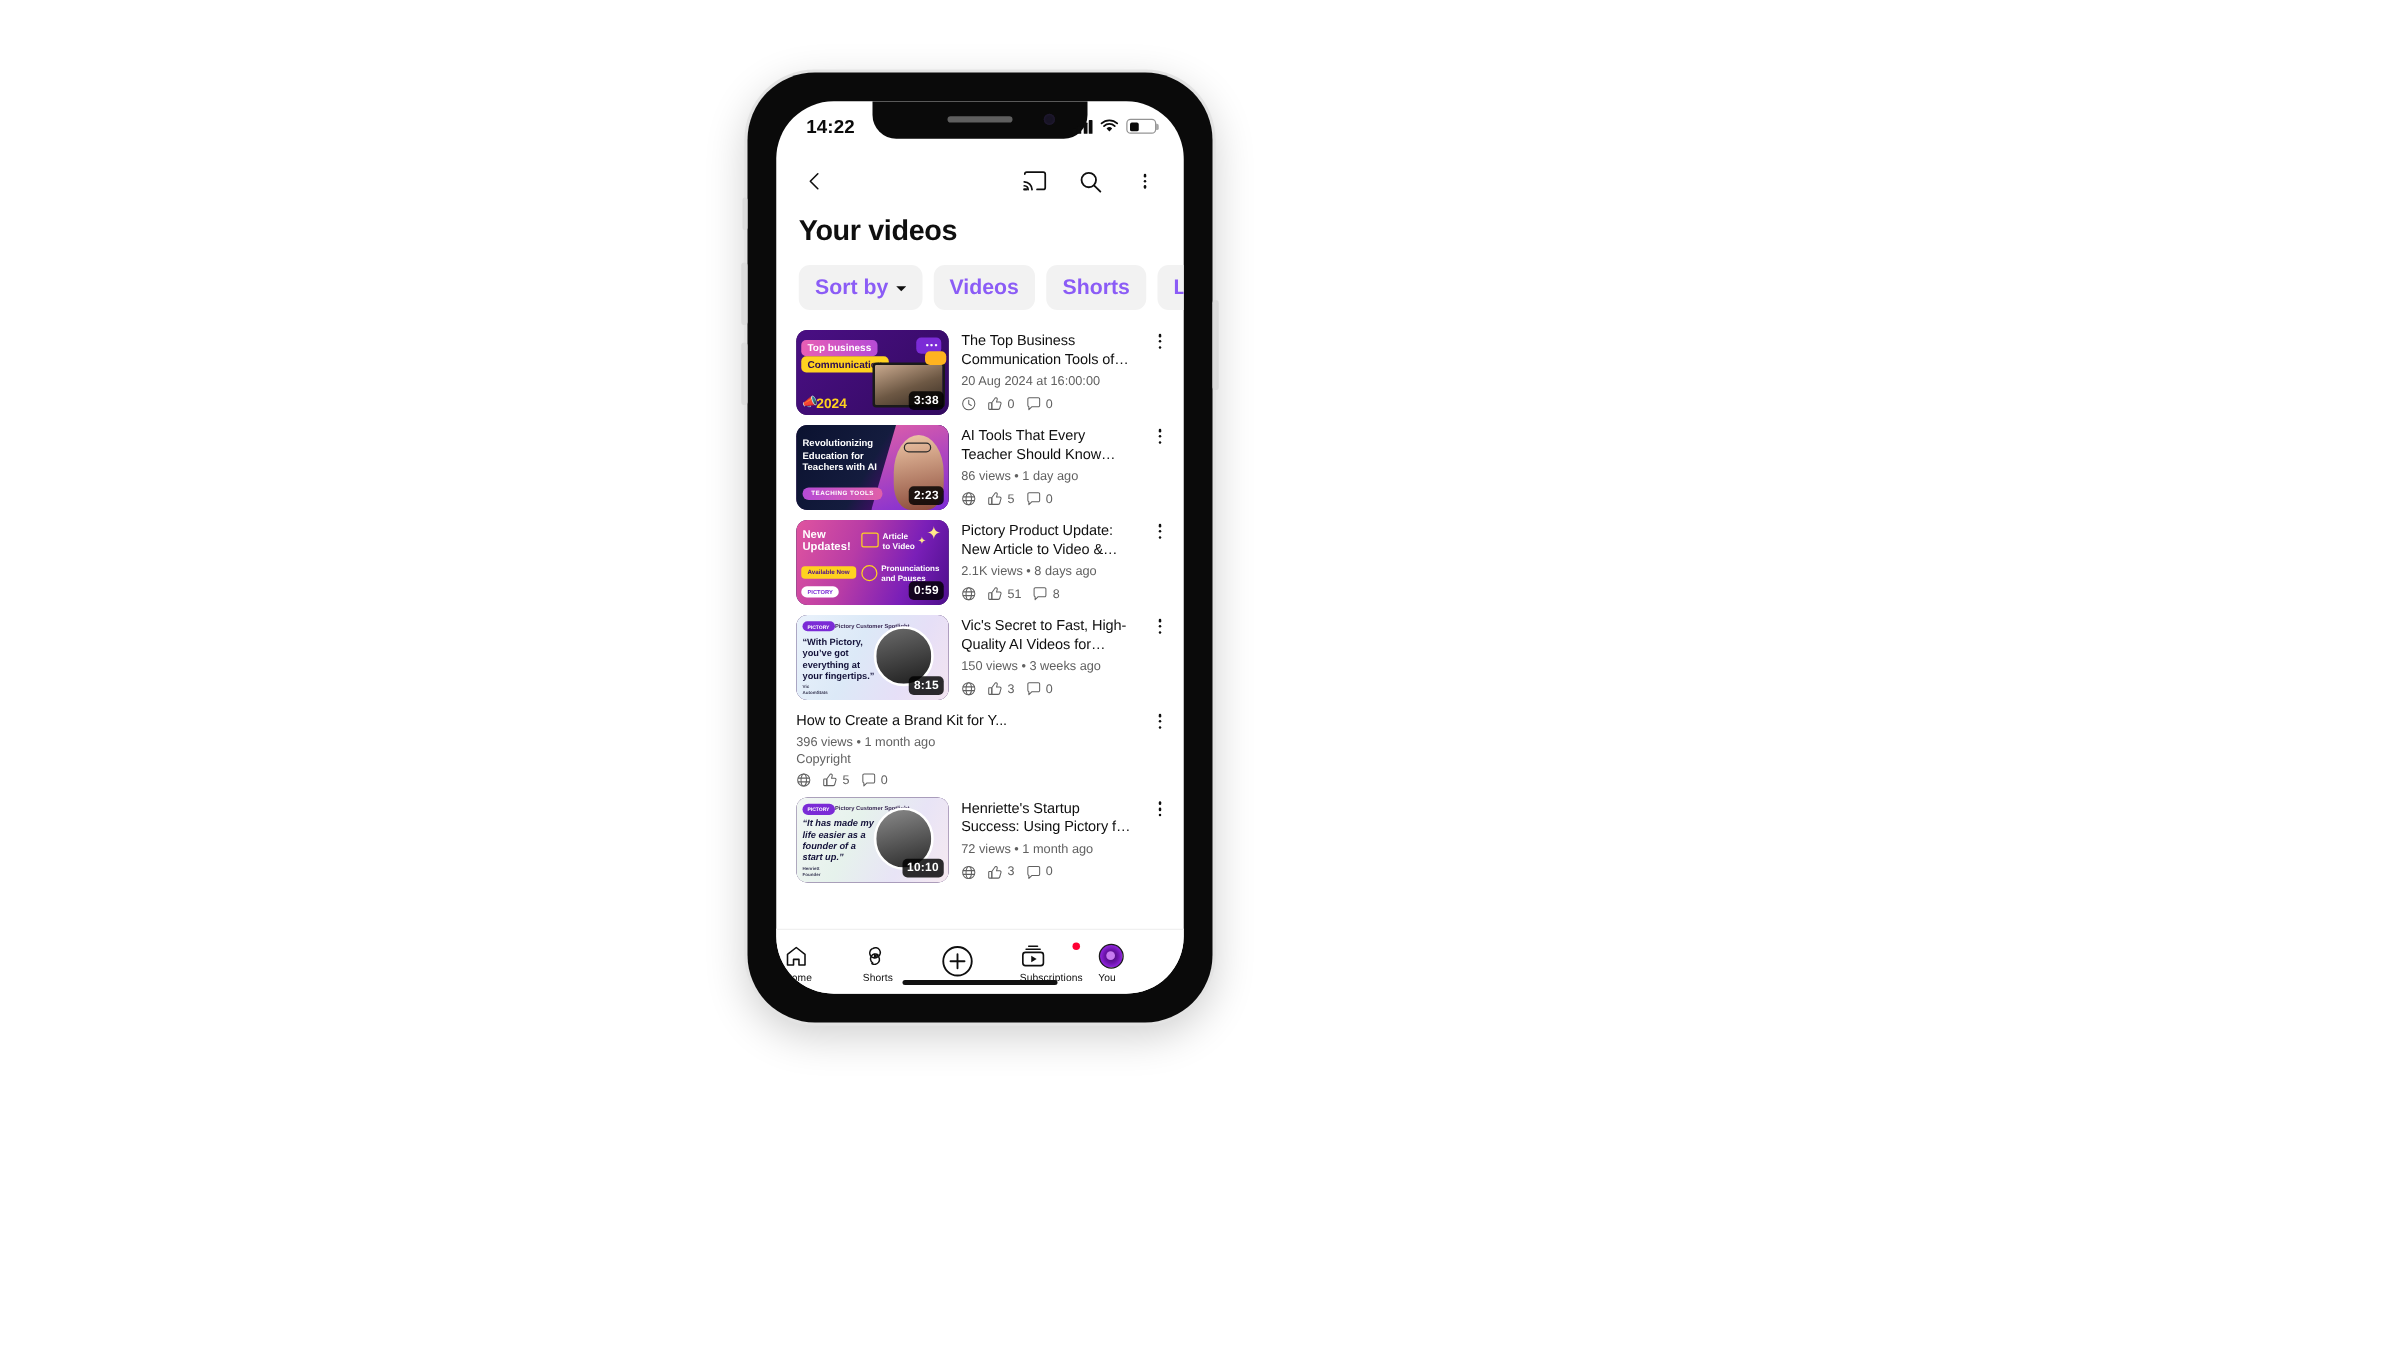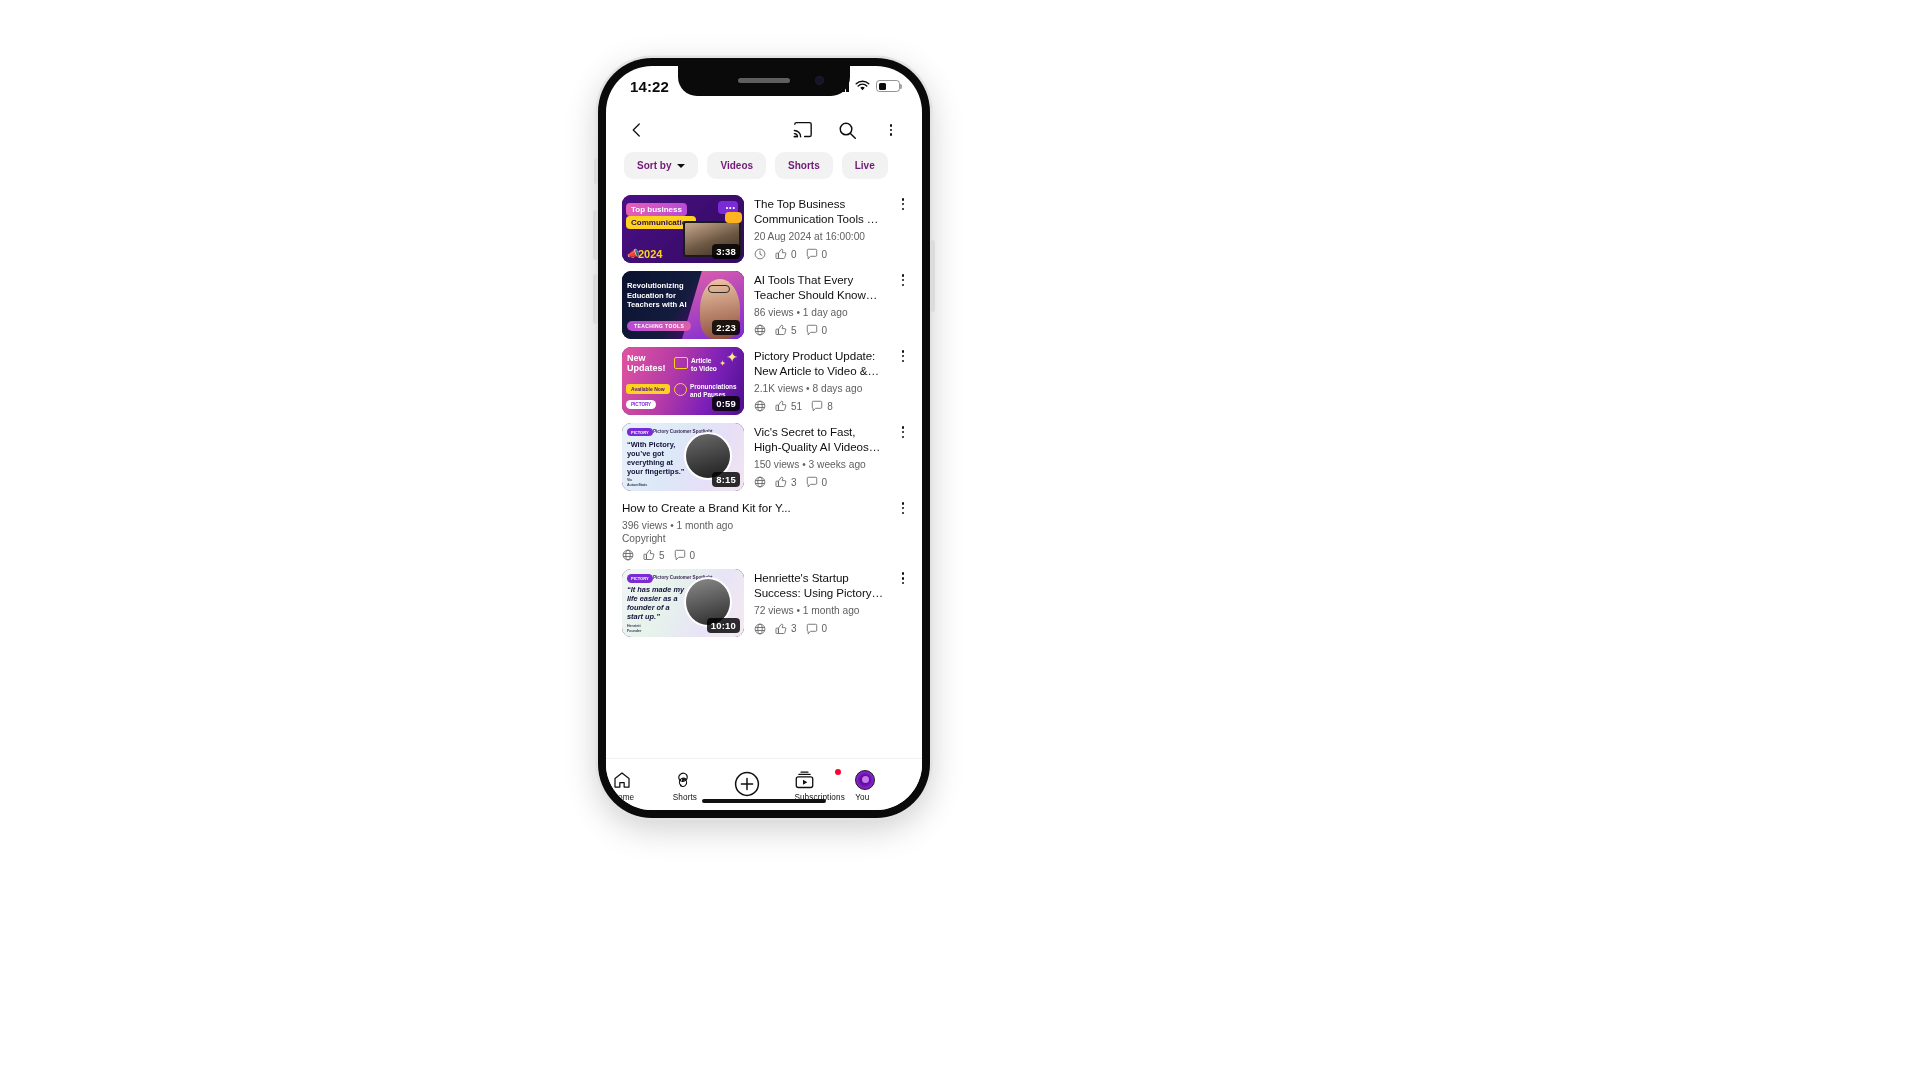--- a/index.html
+++ b/index.html
@@ -9,24 +9,24 @@
     font-family: "Liberation Sans", sans-serif;
     overflow: hidden;
   }
 
   
   .stage { position: relative; width: 1920px; height: 1080px; }
 
   .phone {
     position: absolute;
     left: 598px; top: 58px;
-    width: 332px; height: 760px;
+    width: 372px; height: 760px;
     background: #0a0a0a;
     border-radius: 54px;
-    padding: 8px;
+    padding: 23px;
     box-shadow: 0 0 0 2.5px #e3e3e3, 0 10px 34px rgba(0,0,0,.20);
   }
   .side-btn {
     position: absolute; background: #dcdcdc; border-radius: 3px;
   }
   .btn-mute { left: -4px; top: 100px; width: 4px; height: 26px; }
   .btn-vol-up { left: -5px; top: 152px; width: 5px; height: 50px; }
   .btn-vol-dn { left: -5px; top: 216px; width: 5px; height: 50px; }
   .btn-power { right: -5px; top: 182px; width: 5px; height: 72px; }
 
@@ -93,21 +93,21 @@
     padding: 6px 18px 12px 18px; letter-spacing: -.3px;
   }
 
   
   .chips {
     display: flex; gap: 9px; padding: 2px 18px 12px 18px;
     flex: 0 0 auto; overflow: hidden;
   }
   .chip {
     background: #f2f2f2; border-radius: 9px;
-    padding: 8px 13px; font-size: 10px; font-weight: 600; color: #701a75;
+    padding: 8px 13px; font-size: 17px; font-weight: 600; color: #8b5cf6;
     display: flex; align-items: center; gap: 6px; white-space: nowrap; cursor: pointer;
   }
   .chip .caret {
     width: 0; height: 0; border-left: 4px solid transparent; border-right: 4px solid transparent;
     border-top: 4.5px solid #0f0f0f; margin-top: 1px;
   }
 
   
   .video-list { flex: 1 1 auto; overflow: hidden; padding: 0 0 4px 0; }
 
@@ -230,20 +230,21 @@
           <div class="icon-btn">
             <div class="kebab">
                 <i></i>
                 <i></i>
                 <i></i>
               </div>
           </div>
         </div>
       </div>
 
+      <div class="page-title">Your videos</div>
 
       <div class="chips">
         <div class="chip">
           <span>Sort by</span>
           <span class="caret"></span>
         </div>
         <div class="chip">Videos</div>
         <div class="chip">Shorts</div>
         <div class="chip">Live</div>
       </div>

